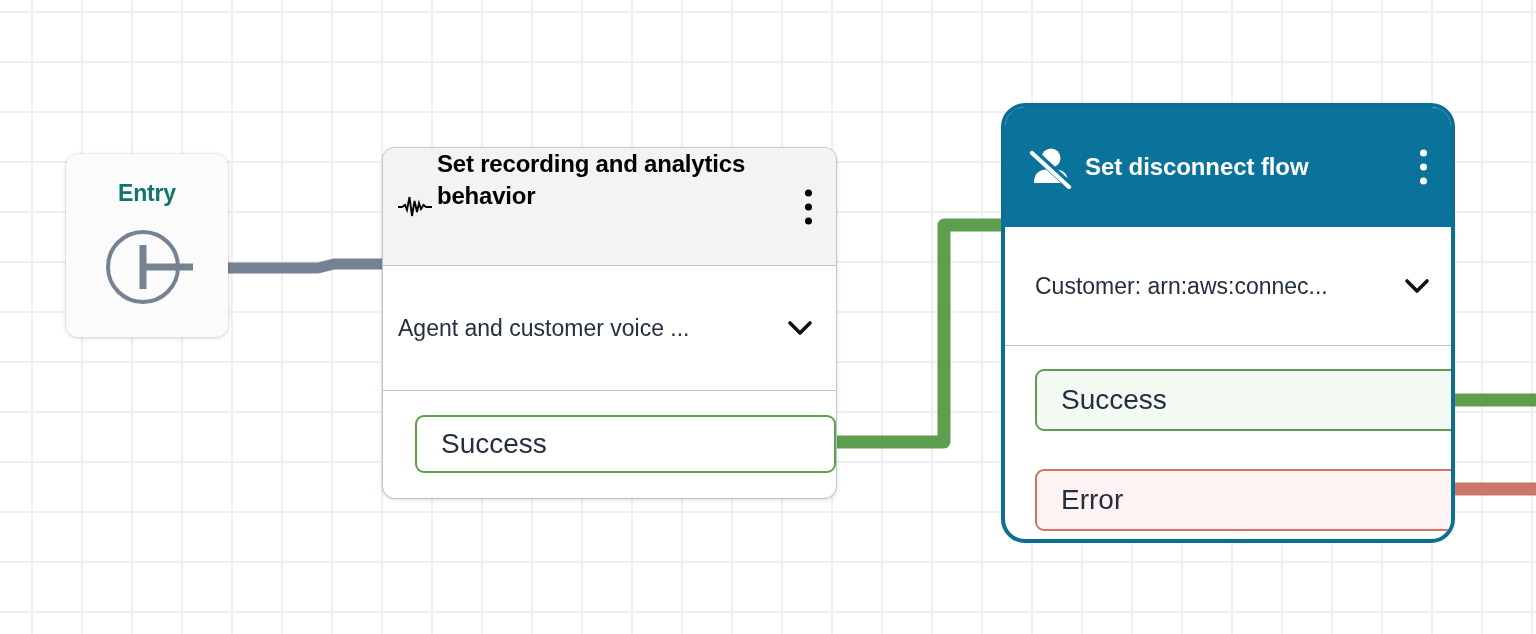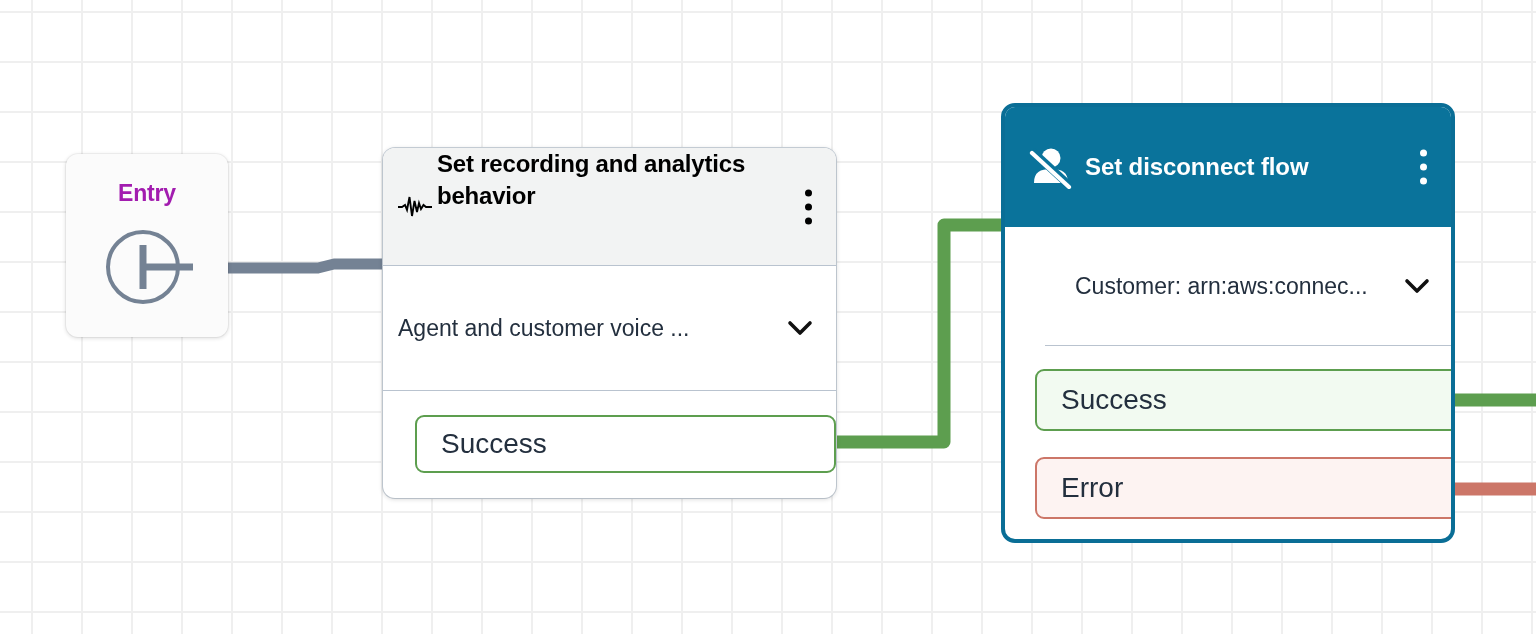--- a/index.html
+++ b/index.html
@@ -41,21 +41,21 @@
     box-shadow: 0 1px 4px rgba(0,0,0,0.16), 0 0 0 1px rgba(0,0,0,0.04);
     display: flex;
     flex-direction: column;
     align-items: center;
     z-index: 3;
   }
   .entry-title {
     margin-top: 26px;
     font-size: 23px;
     font-weight: bold;
-    color: #a21caf;
+    color: #0f766e;
     letter-spacing: -0.2px;
   }
   .entry-icon {
     margin-top: 14px;
   }
 
   
   .card {
     position: absolute;
     border-radius: 12px;
@@ -162,21 +162,21 @@
     margin-left: 0;
   }
 
   
   .card-disconnect {
     left: 1001px;
     top: 103px;
     width: 454px;
     height: 440px;
     border: 4px solid #0a6e96;
-    border-radius: 14px;
+    border-radius: 24px;
     background: #ffffff;
     box-sizing: border-box;
     overflow: hidden;
   }
   .dis-header {
     height: 120px;
     background: #0a739b;
     display: flex;
     align-items: center;
     padding-left: 20px;
@@ -198,38 +198,37 @@
     padding-left: 8px;
     letter-spacing: -0.1px;
   }
   .dis-body {
     height: 119px;
     border-bottom: 1px solid #b9c3cf;
     display: flex;
     align-items: center;
     padding: 0 20px 0 30px;
     box-sizing: border-box;
-    margin-left: 40px;
   }
   .dis-ports {
     padding: 23px 0 0 30px;
     box-sizing: border-box;
   }
   .port-success-fill {
     width: 424px;
     border: 2px solid #5d9e4f;
     background: #f2faf1;
     height: 62px;
   }
   .port-error-fill {
     width: 424px;
     border: 2px solid #cc7668;
     background: #fdf3f2;
     height: 62px;
-    margin-top: 26px;
+    margin-top: 38px;
   }
 </style>
 </head>
 <body>
 
 <div id="canvas">
 
   <svg id="wires" viewBox="0 0 1536 634" width="1536" height="634">
 
     <g>

